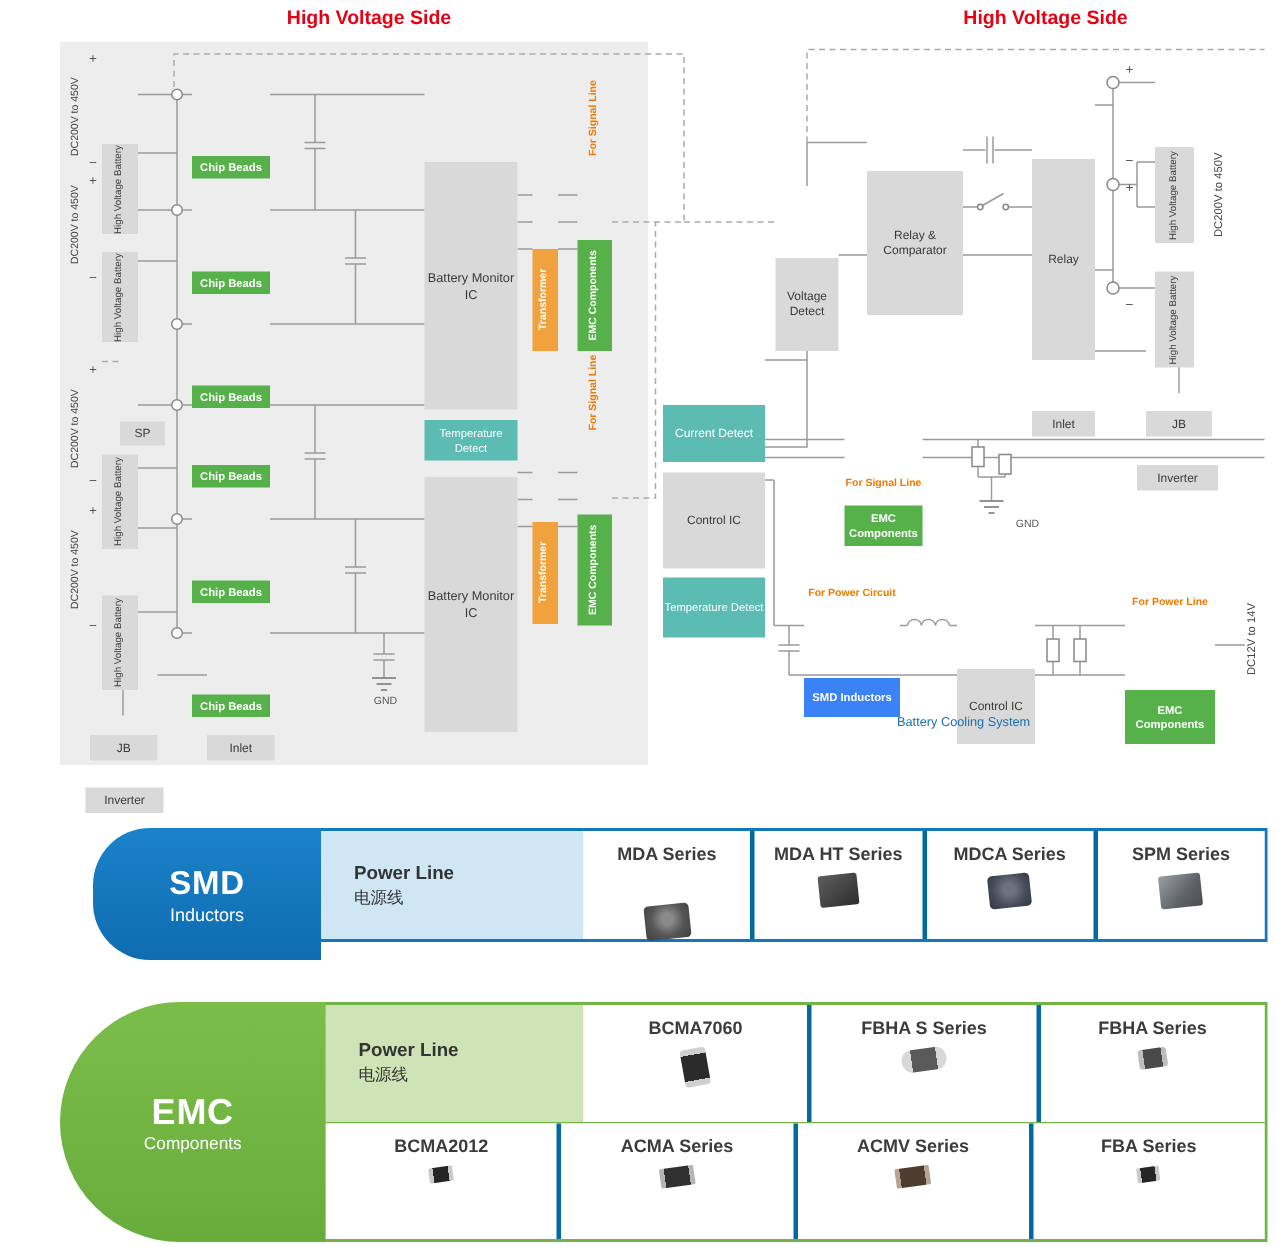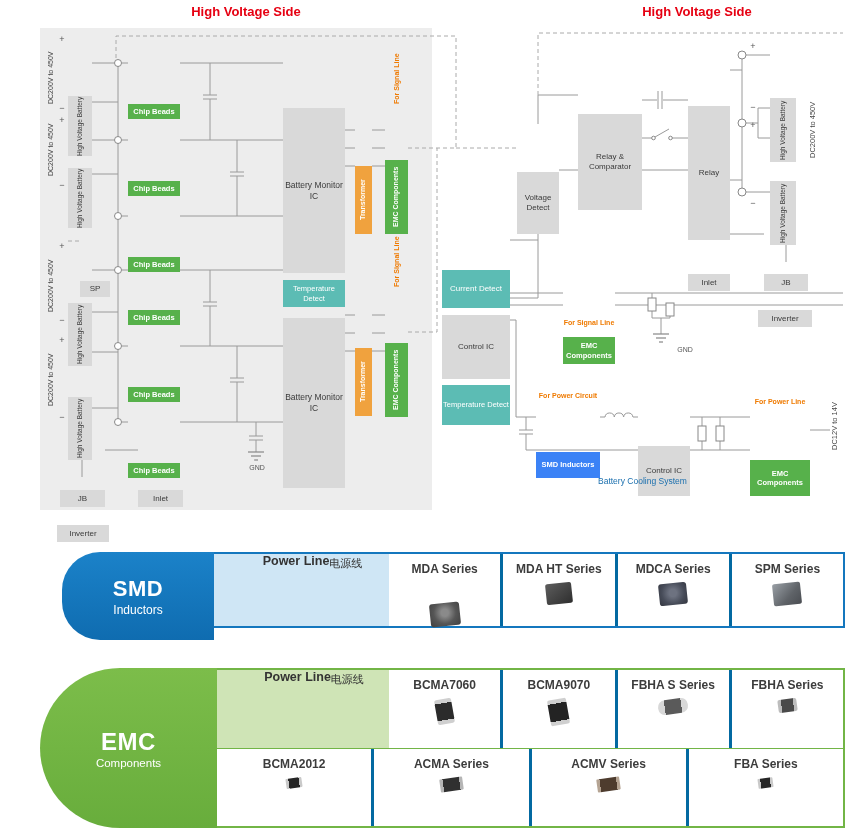--- a/index.html
+++ b/index.html
@@ -24,21 +24,21 @@
 
   
   .ptable{position:absolute;}
   .smd{left:62px;top:552px;width:783px;height:76px;}
   .emc{left:40px;top:668px;width:805px;height:160px;}
   .frame{position:absolute;top:0;bottom:0;right:0;background:#fff;border:2px solid;display:flex;flex-direction:column;}
   .smd .frame{left:150px;border-color:#1477be;}
   .emc .frame{left:175px;border-color:#72b546;}
   .row{display:flex;flex:1;}
   .emc .row + .row{border-top:1.5px solid #72b546;}
-  .rowlab{display:flex;flex-direction:row;justify-content:center;padding-left:22px;}
+  .rowlab{display:flex;flex-direction:column;justify-content:center;padding-left:22px;}
   .smd .rowlab{width:153px;background:#cfe6f5;}
   .emc .rowlab{width:150px;background:#cfe4b6;}
   .rowlab .en{font-size:12.5px;font-weight:bold;color:#333;}
   .rowlab .cn{font-size:11px;color:#333;margin-top:2px;}
   .pcell{flex:1;display:flex;flex-direction:column;align-items:center;padding-top:8px;background:#fff;border-left:3px solid #0369a1;}
   .pcell .pname{font-size:12px;font-weight:bold;color:#3c3c3c;}
   .pcell .pimg{margin-top:7px;}
   .pill{position:absolute;left:0;color:#fff;display:flex;flex-direction:column;align-items:center;justify-content:center;z-index:2;}
   .smd .pill{top:0;width:152px;height:88px;background:linear-gradient(180deg,#1b82c9,#0f6cb0);border-radius:38px 0 0 38px;}
   .emc .pill{top:0;width:177px;height:160px;background:linear-gradient(180deg,#7cbd4a,#68ad3c);border-radius:80px 0 0 80px;}
@@ -330,24 +330,20 @@
     <div class="row">
       <div class="rowlab">
         <div class="en">Power Line</div>
         <div class="cn">电源线</div>
       </div>
       <div class="pcell" style="border-left:none;">
         <div class="pname">BCMA7060</div>
         <div class="pimg i-bcma7060"></div>
       </div>
       <div class="pcell">
-        <div class="pname">BCMA9070</div>
-        <div class="pimg i-bcma9070"></div>
-      </div>
-      <div class="pcell">
         <div class="pname">FBHA S Series</div>
         <div class="pimg i-fbhas"></div>
       </div>
       <div class="pcell">
         <div class="pname">FBHA Series</div>
         <div class="pimg i-fbha"></div>
       </div>
     </div>
     <div class="row">
       <div class="pcell" style="border-left:none;">

